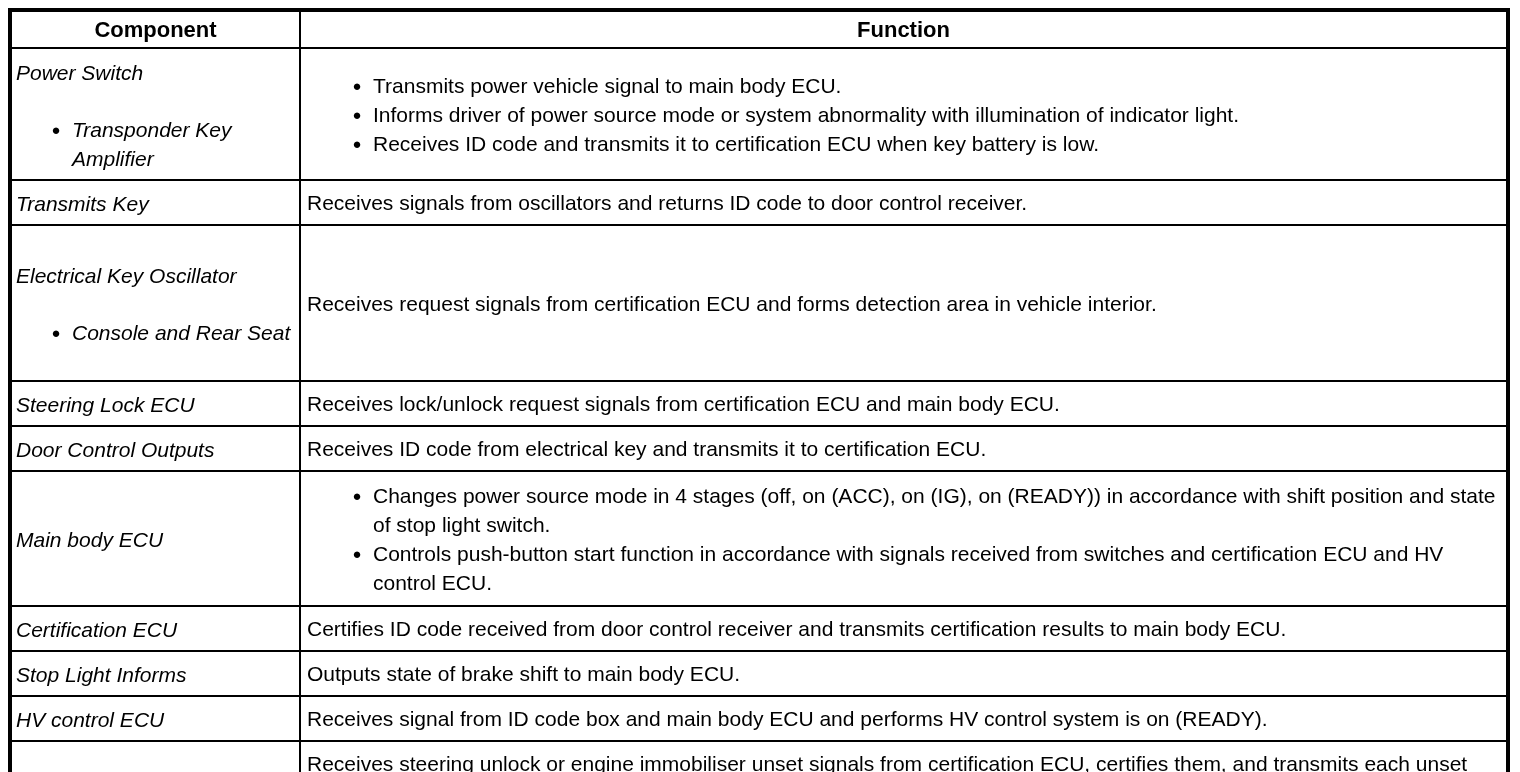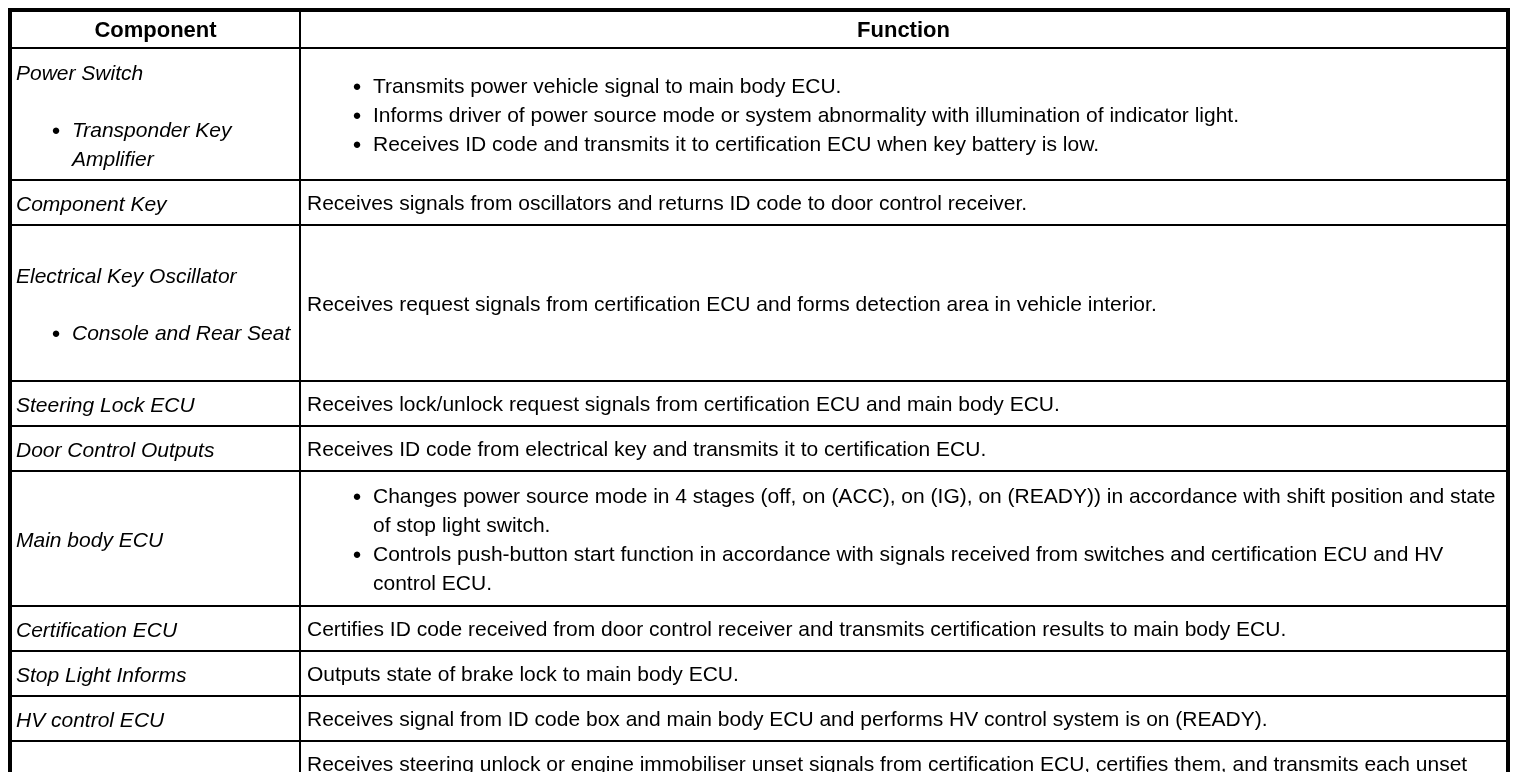--- a/index.html
+++ b/index.html
@@ -86,21 +86,21 @@
         </div>
         <div class="bullet-item">
           <span class="bullet-glyph">●</span>
           <span class="bullet-text">Receives ID code and transmits it to certification ECU when key battery is low.</span>
         </div>
       </td>
     </tr>
 
     <tr style="height:39px;">
       <td class="comp-cell">
-        <span class="comp-title">Component Key</span>
+        <span class="comp-title">Transmits Key</span>
       </td>
       <td class="func-cell">
         <span>Receives signals from oscillators and returns ID code to door control receiver.</span>
       </td>
     </tr>
 
     <tr style="height:156px;">
       <td class="comp-cell">
         <span class="comp-title">Electrical Key Oscillator</span>
         <div class="bullet-item">
@@ -154,21 +154,21 @@
       <td class="func-cell">
         <span>Certifies ID code received from door control receiver and transmits certification results to main body ECU.</span>
       </td>
     </tr>
 
     <tr style="height:41px;">
       <td class="comp-cell">
         <span class="comp-title">Stop Light Informs</span>
       </td>
       <td class="func-cell">
-        <span>Outputs state of brake lock to main body ECU.</span>
+        <span>Outputs state of brake shift to main body ECU.</span>
       </td>
     </tr>
 
     <tr style="height:43px;">
       <td class="comp-cell">
         <span class="comp-title">HV control ECU</span>
       </td>
       <td class="func-cell">
         <span>Receives signal from ID code box and main body ECU and performs HV control system is on (READY).</span>
       </td>

